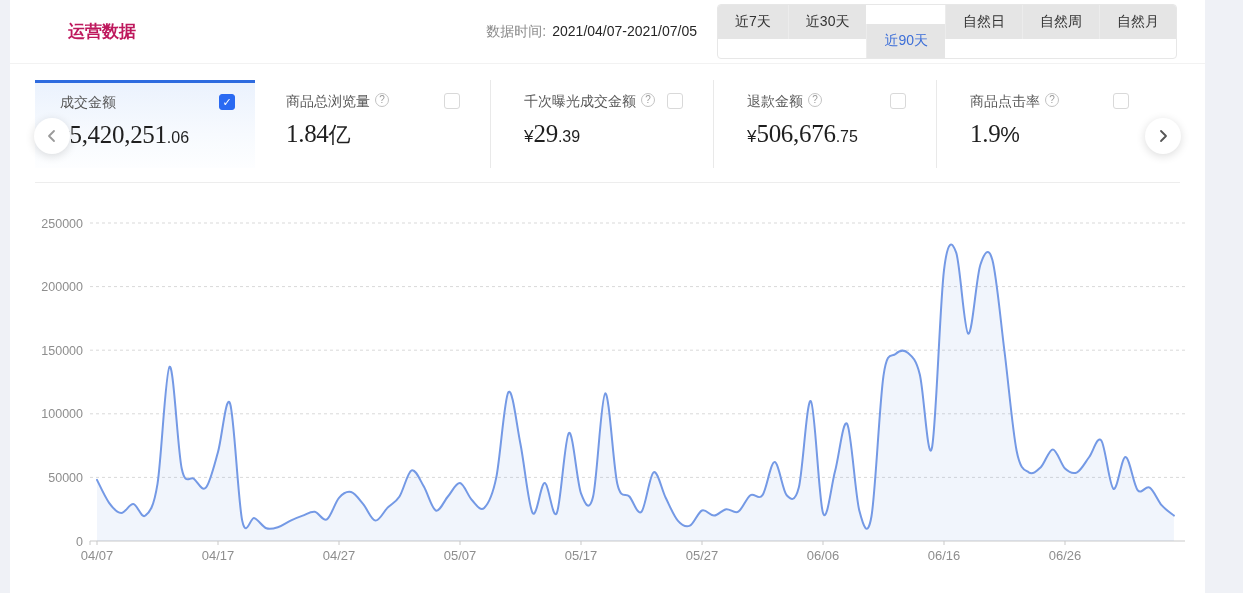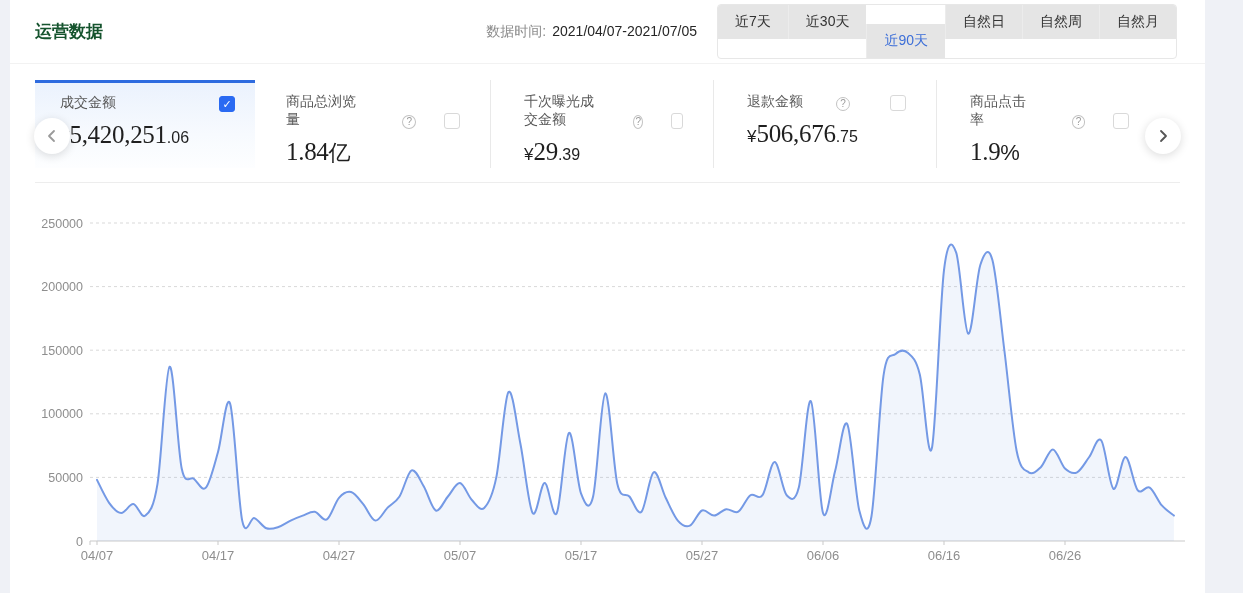--- a/index.html
+++ b/index.html
@@ -3,41 +3,41 @@
 <meta charset="utf-8">
 <style>
   * { margin:0; padding:0; box-sizing:border-box; }
   html,body { width:1243px; height:593px; overflow:hidden;
     font-family:"Liberation Sans","DejaVu Sans",sans-serif; background:#eff1f6; }
   .panel { position:absolute; left:10px; top:0; width:1195px; height:593px; background:#fff; }
 
   
   .header { display:flex; align-items:center; height:64px; padding:0 28px 0 25px;
     border-bottom:1px solid #f2f2f2; }
-  .page-title { font-size:17px; font-weight:700; color:#14532d; }
+  .page-title { font-size:17px; font-weight:700; color:#be185d;margin-left:33px; }
   .header-right { margin-left:auto; display:flex; align-items:center; gap:20px;justify-content:flex-end; }
   .date-info { font-size:14px; color:#262626; white-space:nowrap; }
   .date-label { color:#8c8c8c; margin-right:6px; }
   .btn-group { display:flex; border:1px solid #e7e7e7; border-radius:4px; overflow:hidden; background:#fff; }
   .range-btn { appearance:none; background:#e5e5e5; border:none; border-left:1px solid #ececec;
     height:34px; padding:0 17px; font-size:14px; color:#333; cursor:pointer;
     font-family:inherit; white-space:nowrap; }
   .range-btn:first-child { border-left:none; }
   .range-btn.selected { color:#3d6fd8;margin-top:19px; }
 
   
   .cards-row { position:relative; z-index:4; margin:16px 25px 0; height:103px;
     border-bottom:1px solid #ededed; }
   .cards { display:flex; height:88px; }
   .card { position:relative; width:223px; padding:13px 30px 0 33px; cursor:pointer; }
   .card.active { width:220px; padding:11px 20px 0 25px; border-top:3px solid #2e6bdf;
     background:linear-gradient(180deg,#ebf2fd 0%,#f7fafe 60%,#fdfeff 100%); }
   .card.c2 { width:235px; padding-left:31px; }
   .card.divided { border-left:1px solid #e9e9e9; }
-  .card-top { display:flex; align-items:flex-end;gap:28px; }
+  .card-top { display:flex; align-items:flex-start; }
   .card-label { font-size:14px; color:#595959; }
   .help-icon { width:14px; height:14px; border:1px solid #c3c3c3; border-radius:50%;
     color:#9a9a9a; font-size:10px; line-height:12px; text-align:center; margin-left:5px; }
   .checkbox { margin-left:auto; width:16px; height:16px; border-radius:3px;
     border:1px solid #d9d9d9; background:#fff; display:flex; align-items:center;
     justify-content:center; cursor:pointer; }
   .checkbox.checked { border-color:#2a6af2; background:#2a6af2; color:#fff;
     font-size:11px; font-weight:700; }
   .checkbox .check-glyph { transform:translateY(-0.5px); }
   .card-value { margin-top:9px; color:#1f1f1f; white-space:nowrap; }

